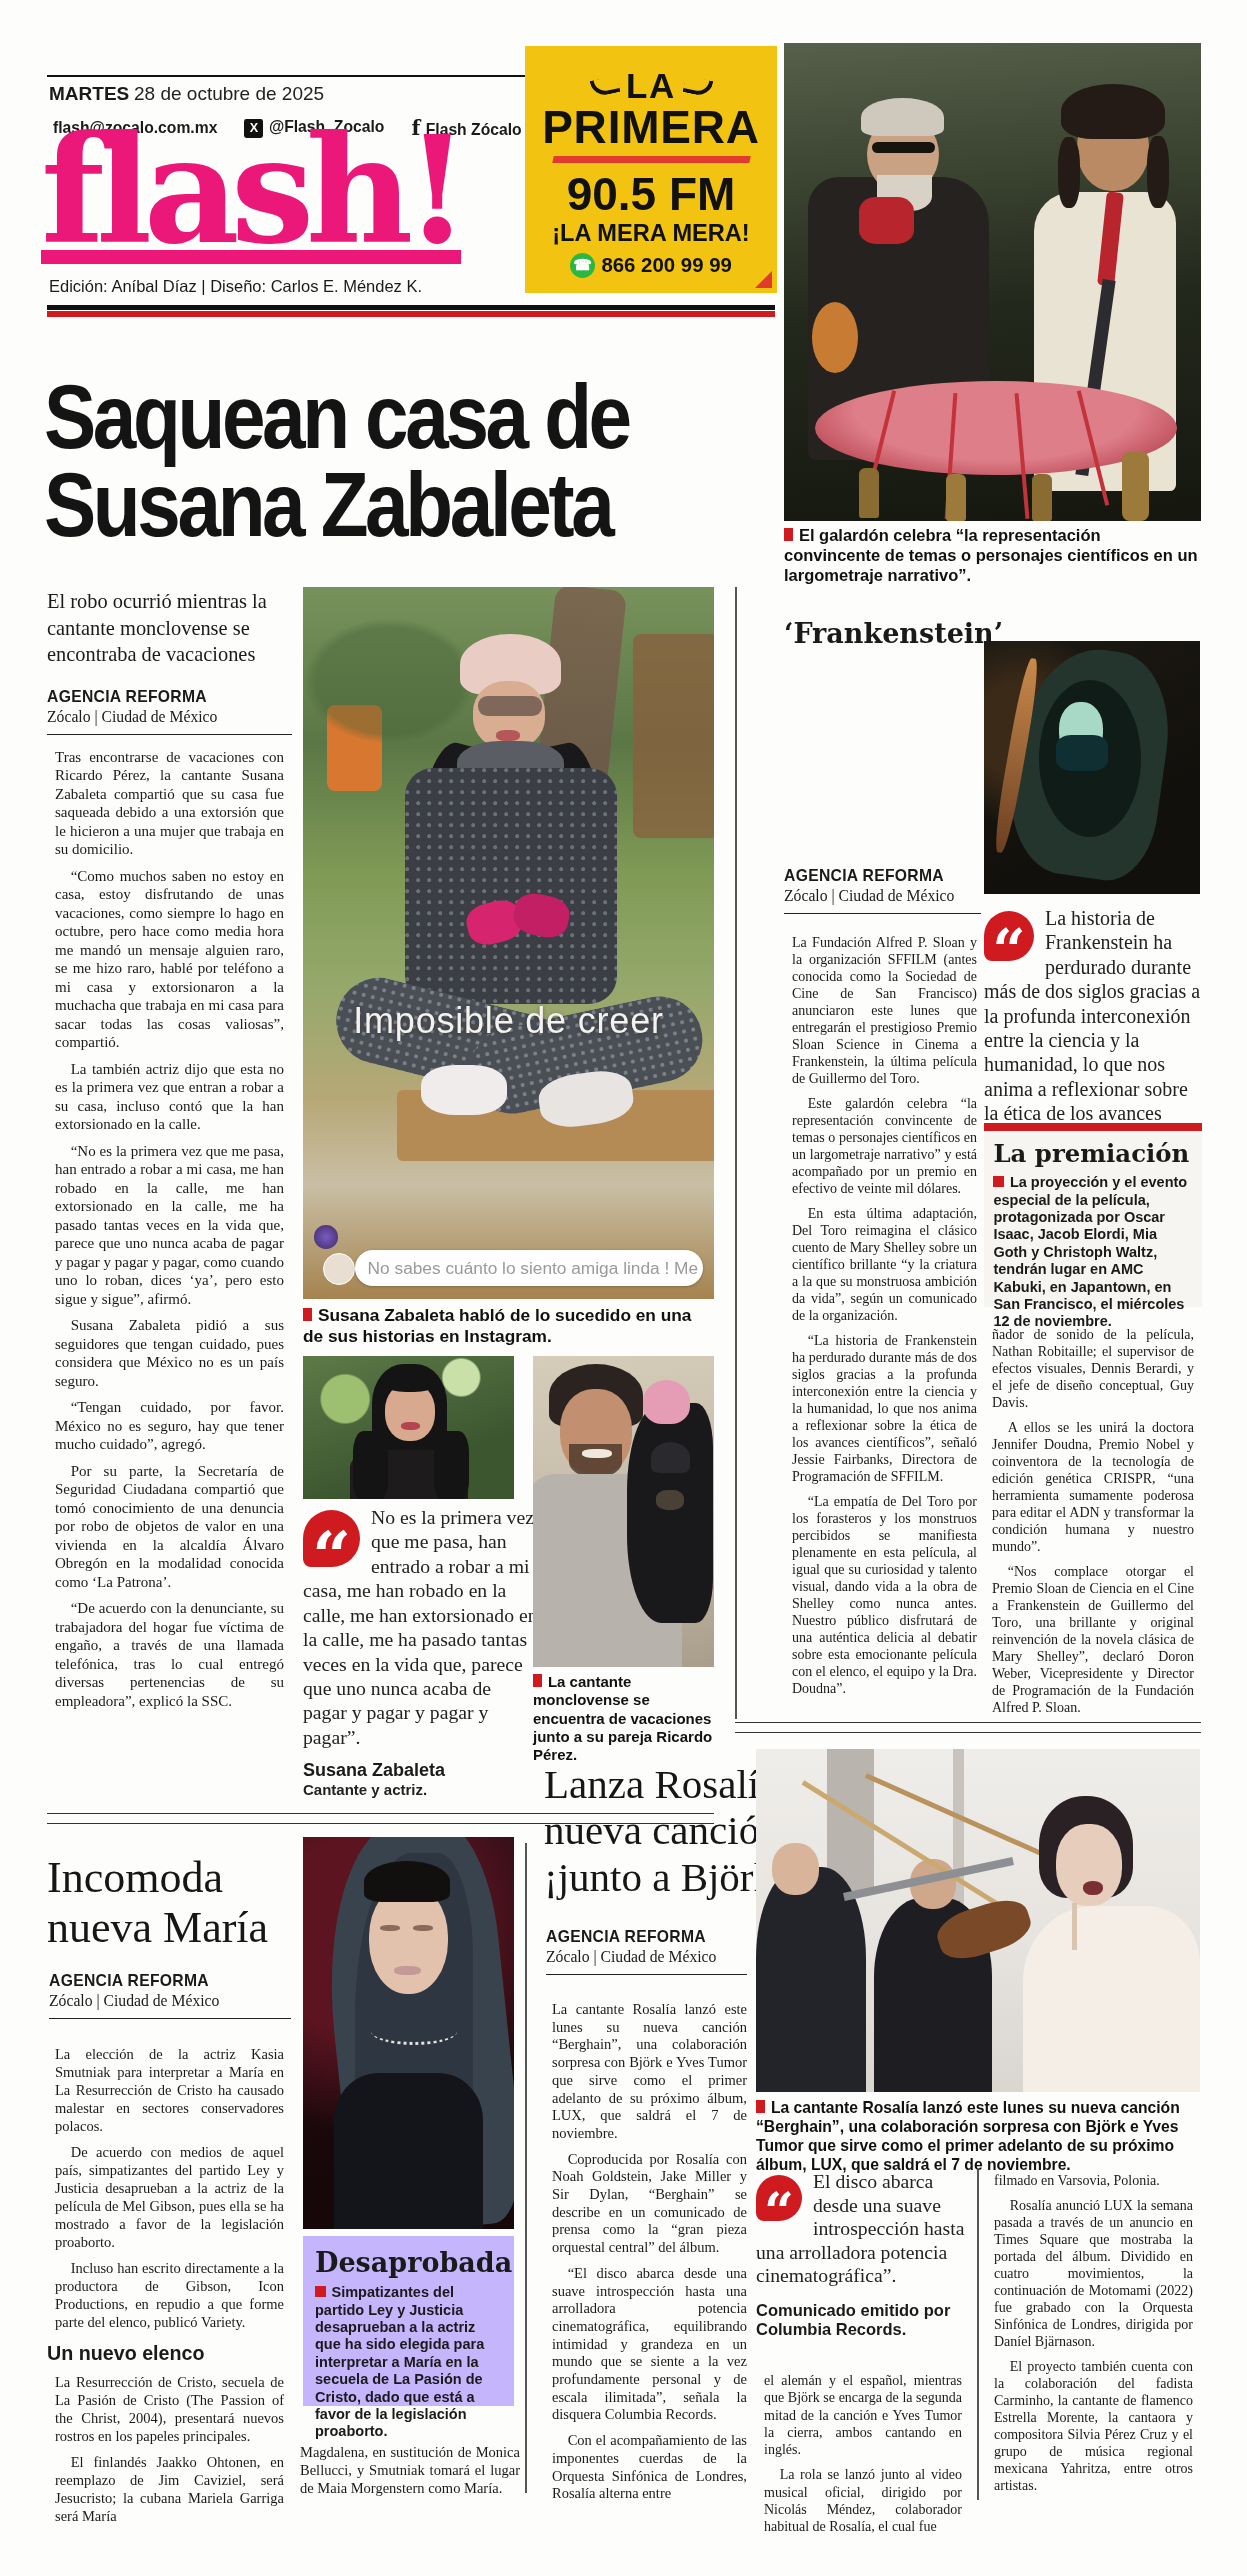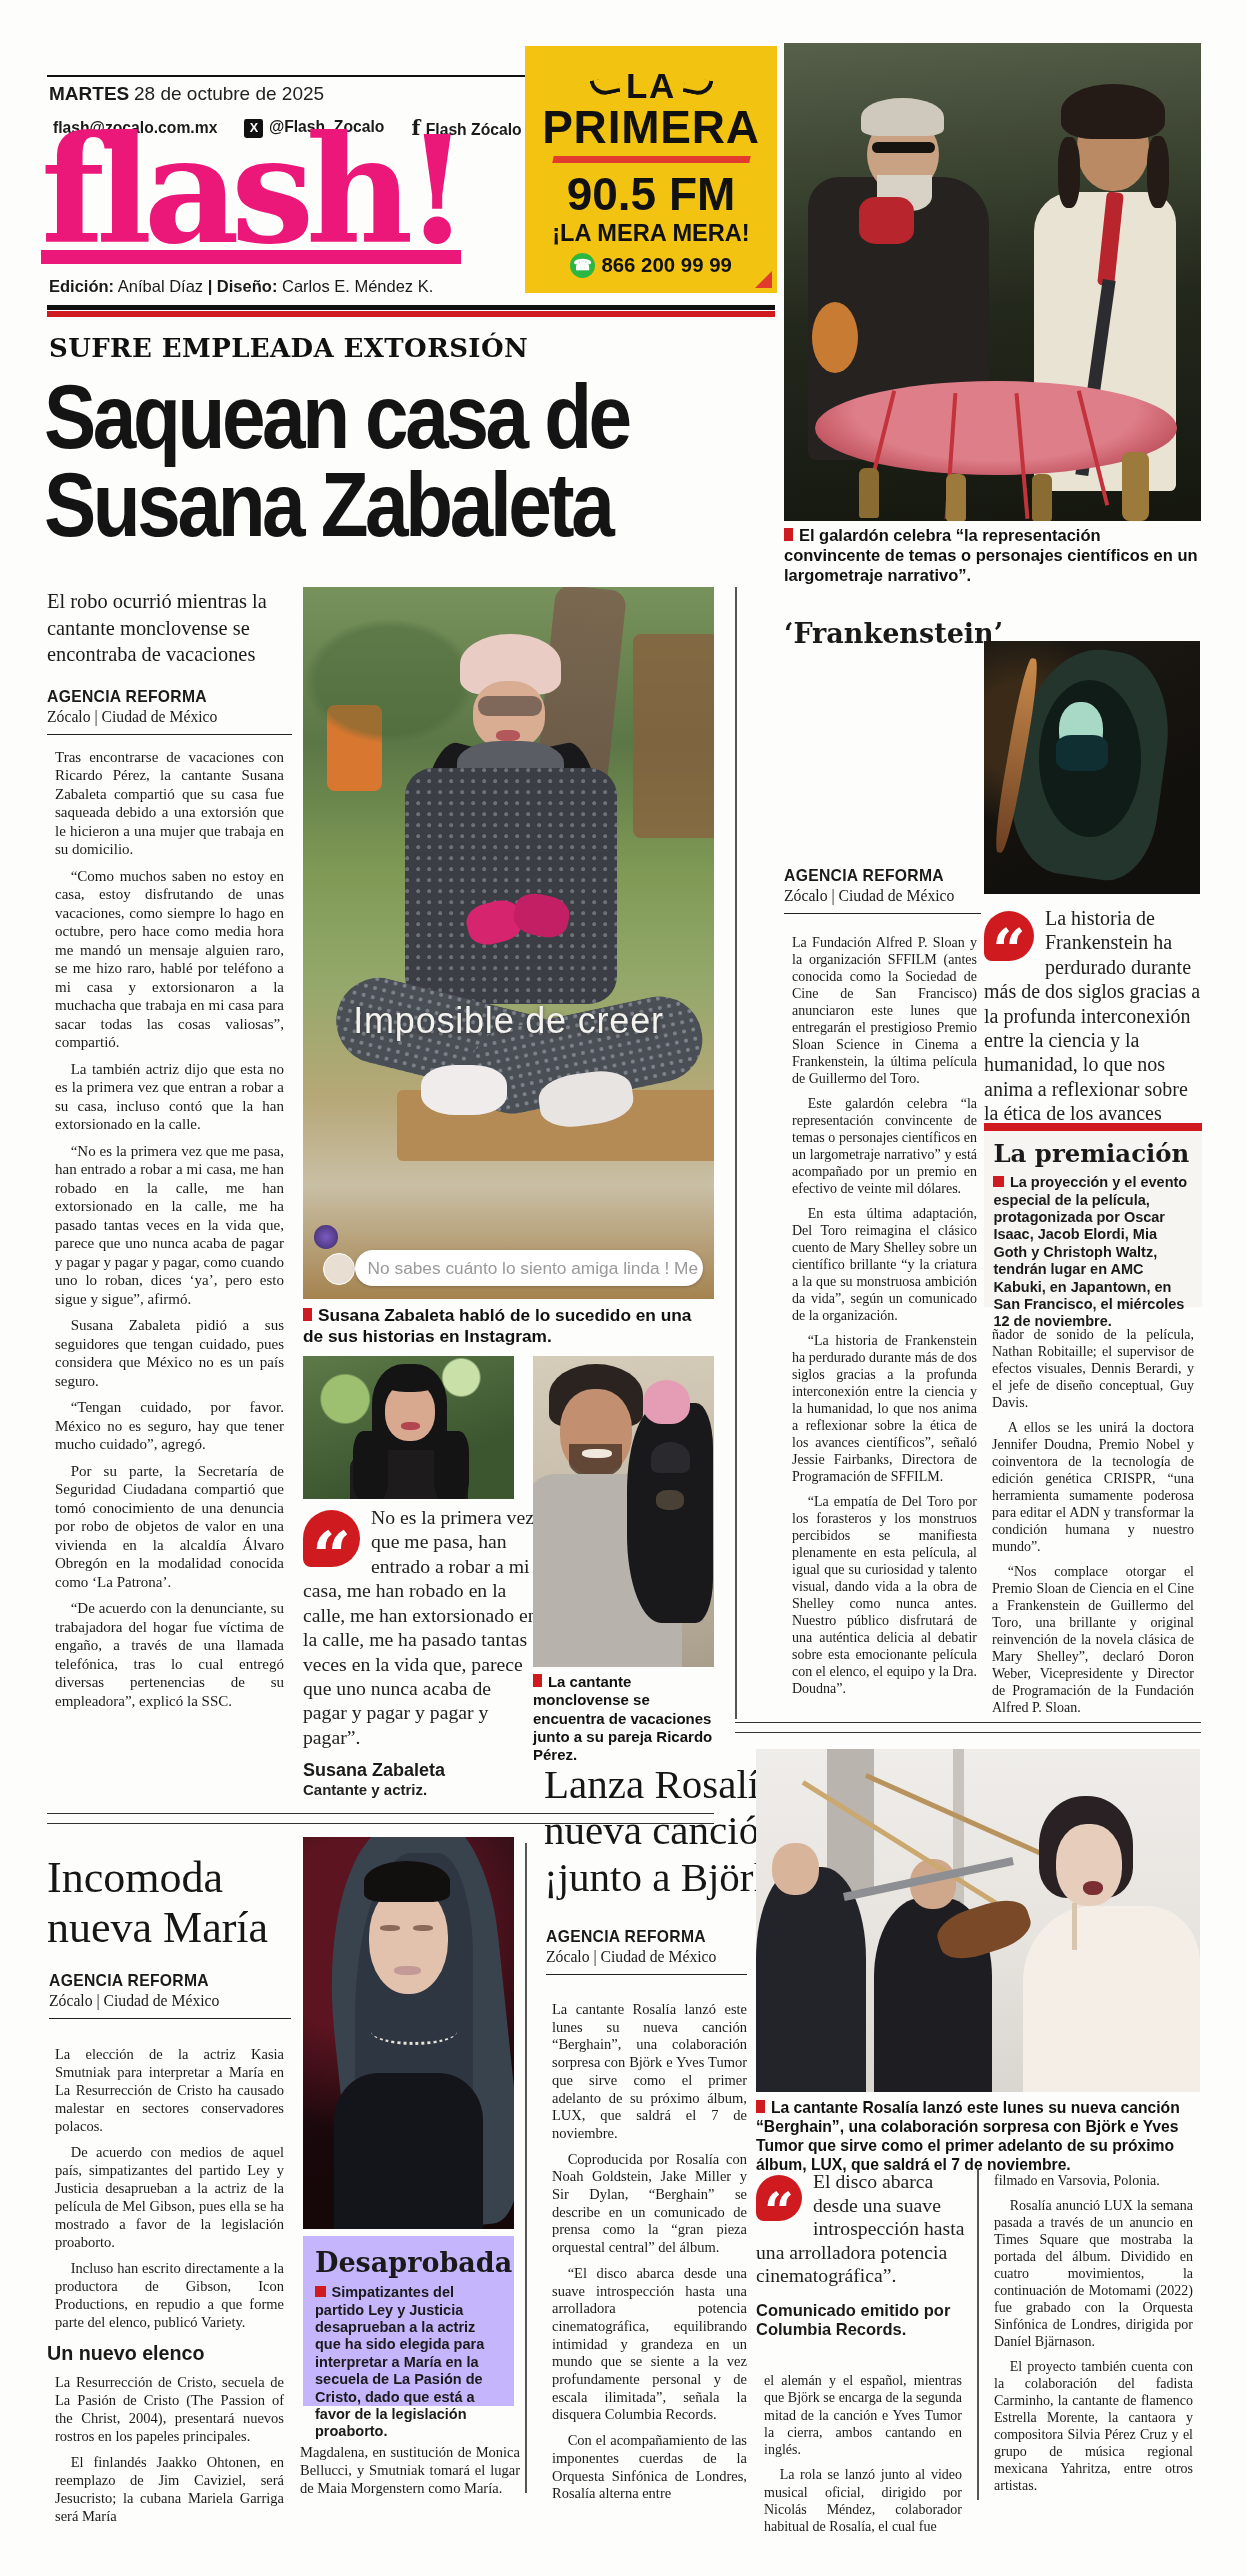--- a/index.html
+++ b/index.html
@@ -15,21 +15,21 @@
   .date-line{left:49px;top:83px;font-size:19px;}
   .date-line .d1{font-weight:bold;font-family:"Liberation Sans",sans-serif;}
   .date-line .d2{font-family:"Liberation Sans",sans-serif;color:#222;}
   .contacts{left:53px;top:116px;display:flex;gap:27px;align-items:center;font-size:15.7px;font-weight:bold;}
   .xbox{display:inline-flex;width:19px;height:19px;background:#111;color:#fff;align-items:center;justify-content:center;
         font-size:12.6px;font-weight:bold;border-radius:2.4px;margin-right:5.5px;}
   .fb{font-size:20.4px;font-weight:bold;margin-right:5.5px;font-family:"DejaVu Serif",serif;}
   .logo{left:41px;top:116px;font-family:"DejaVu Serif",serif;font-weight:bold;font-size:148px;line-height:1;
         letter-spacing:-8.6px;color:#ec1879;text-decoration:underline;}
   .edition{left:49px;top:277px;font-size:16.5px;font-family:"Liberation Sans",sans-serif;}
-  .edition b{font-weight:bold;}
+  .edition b{font-weight:normal;}
   .hdr-black{left:47px;top:305px;width:728px;height:4.7px;background:#111;}
   .hdr-red{left:47px;top:311px;width:728px;height:6.3px;background:#cf1a20;}
 
   
   .ad{left:525px;top:46px;width:252px;height:247px;background:#f2c411;text-align:center;
       font-family:"Liberation Sans",sans-serif;overflow:hidden;}
   .ad-row1{margin-top:20.4px;display:flex;align-items:center;justify-content:center;gap:7.9px;}
   .curl{width:23.6px;height:12.6px;border-bottom:4.7px solid #111;border-left:4.7px solid #111;border-radius:0 0 0 15.7px;transform:rotate(-12deg);}
   .curl.r{border-left:none;border-right:4.7px solid #111;border-radius:0 0 15.7px 0;transform:rotate(12deg);}
   .ad-la{font-size:35px;font-weight:bold;letter-spacing:1.6px;color:#111;}
@@ -166,21 +166,20 @@
     <div class="ph" style="left:248px;top:431px;width:20.4px;height:47px;background:#8a6c33;border-radius:6.3px 6.3px 3.1px 3.1px;"></div>
     <div class="ph" style="left:338px;top:409px;width:27px;height:69px;background:#9b7a3c;border-radius:7.9px;"></div>
   </div>
   <div class="abs caption" style="left:784px;top:525px;width:417px;">
     <span class="bullet"></span><span>El galardón celebra “la representación convincente de temas o personajes científicos en un largometraje narrativo”.</span>
   </div>
 
   <div class="abs hdr-black"></div>
   <div class="abs hdr-red"></div>
 
-  <div class="abs kicker-main slab" style="left:49px;top:333px;">SUFRE EMPLEADA EXTORSIÓN</div>
 
   <div class="abs" style="left:44px;top:373px;">
     <div class="headline-main">Saquean casa de</div>
     <div class="headline-main">Susana Zabaleta</div>
   </div>
 
   <div class="abs" style="left:47px;top:588px;width:245px;">
     <div class="deck">El robo ocurrió mientras la cantante monclovense se encontraba de vacaciones</div>
     <div class="byline">
       <div class="agency">AGENCIA REFORMA</div>

